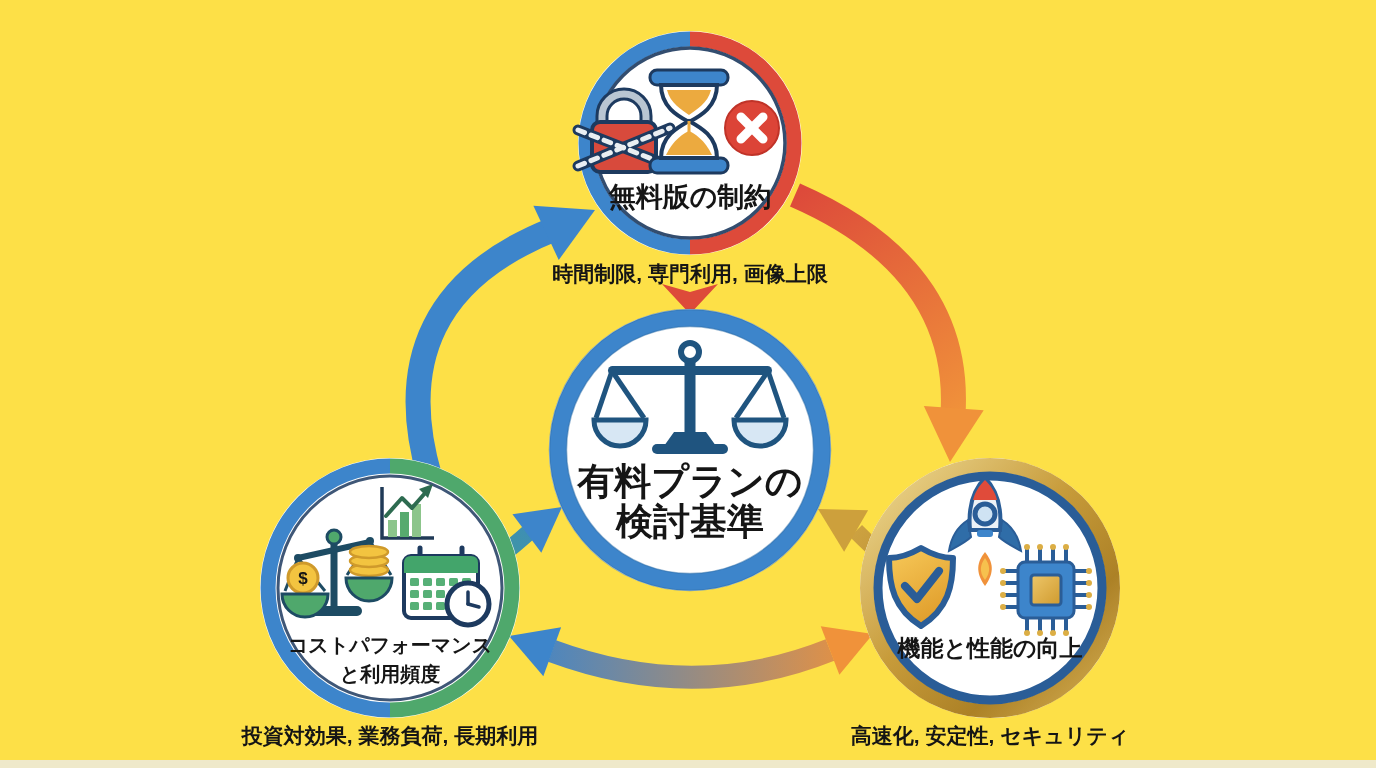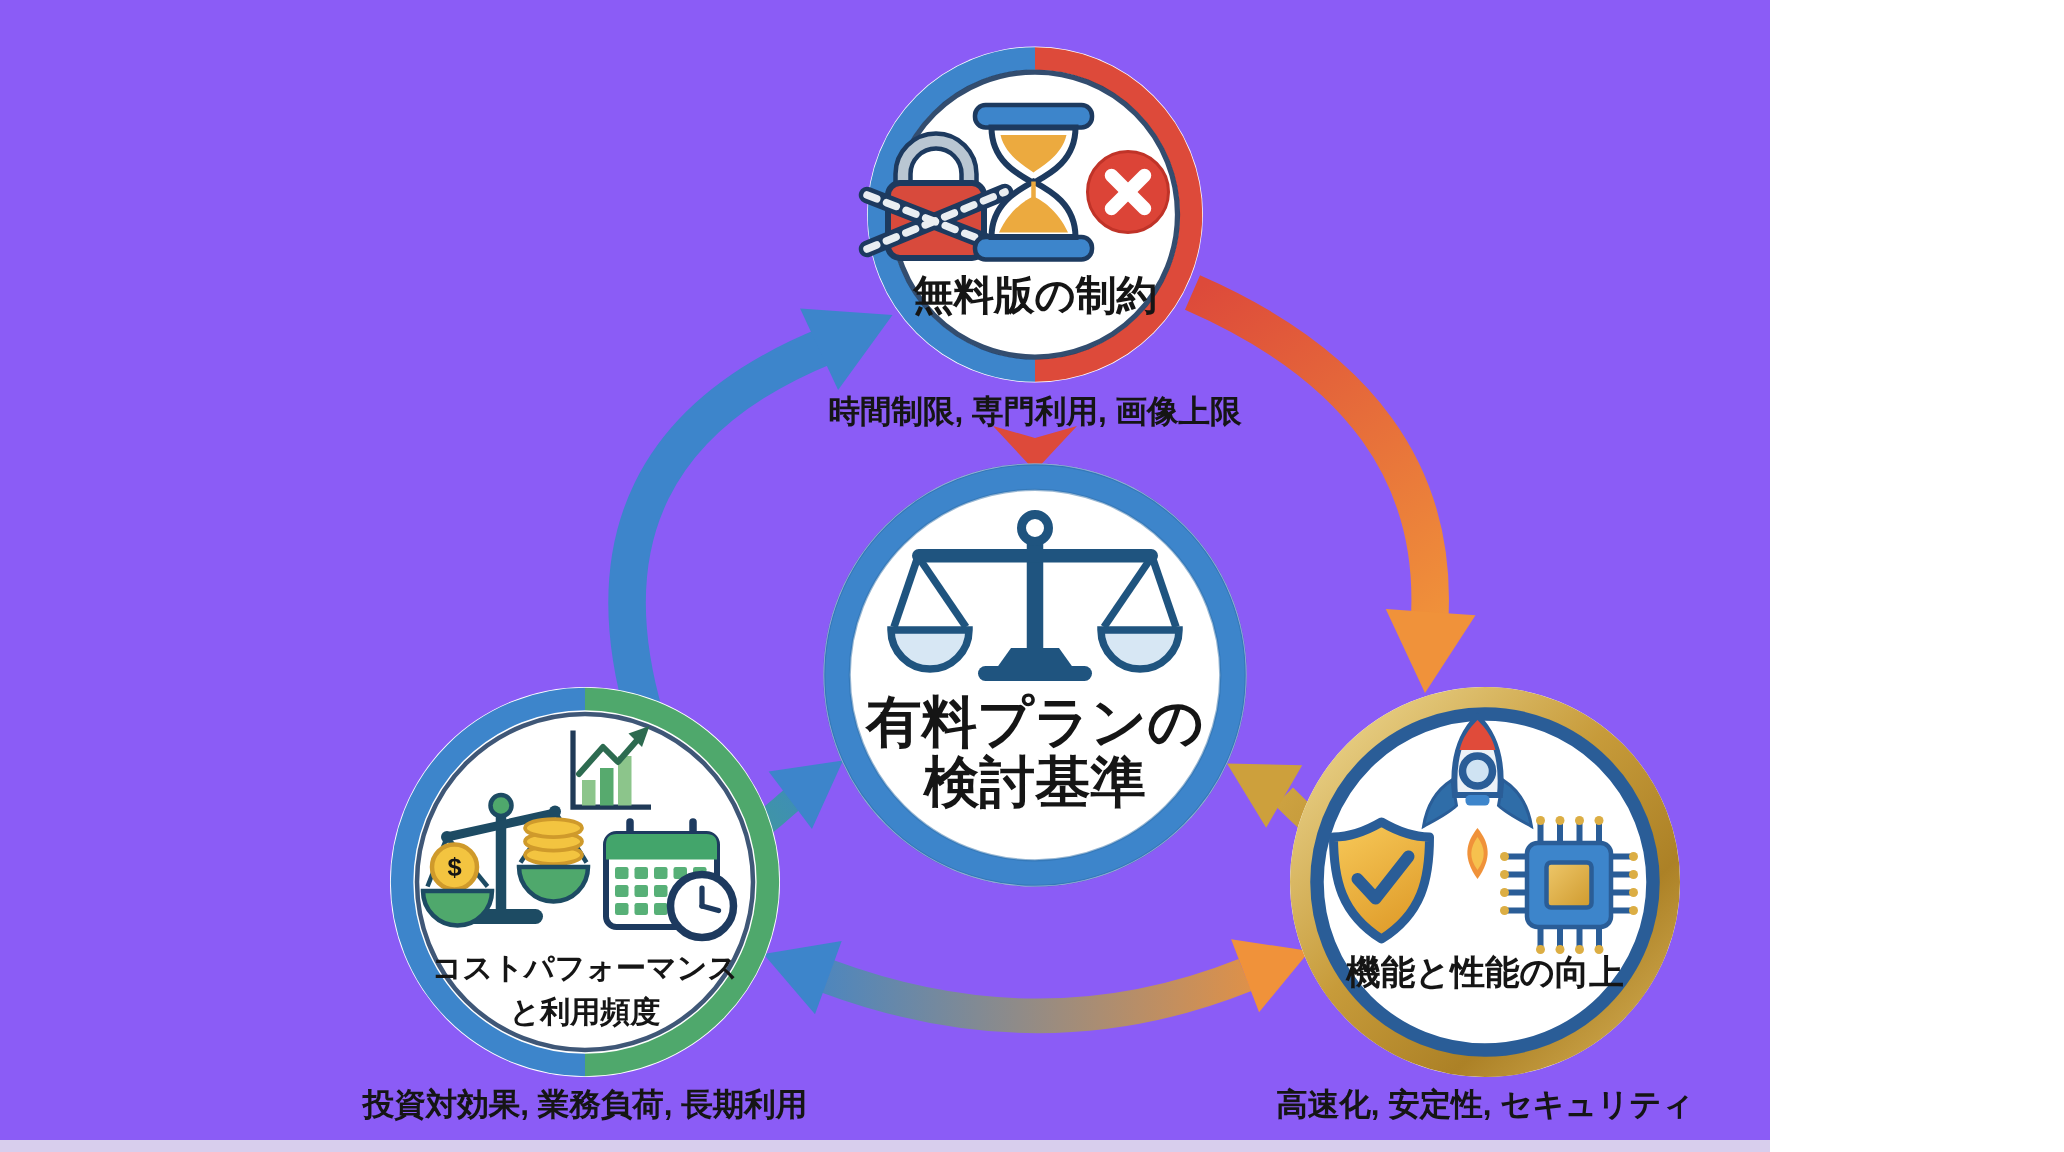--- a/index.html
+++ b/index.html
@@ -1,16 +1,16 @@
 <!DOCTYPE html>
 <html style="--blue: #3d85cb; --blue-deep: #2a5d97; --navy: #1d3a5f; --red: #dd4a3a; --orange: #f0923a; --green: #4fa86c; --gold: #c79b3a; --gold-light: #ecd68f; --teal: #41a08b; --coin: #f3c440; --sand: #ecaa3f; --ink: #151515; --bg: #ffffff;"><head>
 <meta charset="utf-8">
 <style>
   html,body{margin:0;padding:0;background:#fff;}
-  .stage{position:relative;width:1180px;height:768px;background:#8b5cf6;overflow:hidden;
+  .stage{position:relative;width:1376px;height:768px;background:#fde047;overflow:hidden;
          font-family:"Liberation Sans","DejaVu Sans",sans-serif;}
   svg{position:absolute;inset:0;}
   text{font-family:"Liberation Sans","DejaVu Sans",sans-serif;fill:var(--ink);}
   .lbl{font-weight:800;}
   .sub{font-weight:700;}
 </style>
 </head>
 <body>
 
 <div class="stage">

